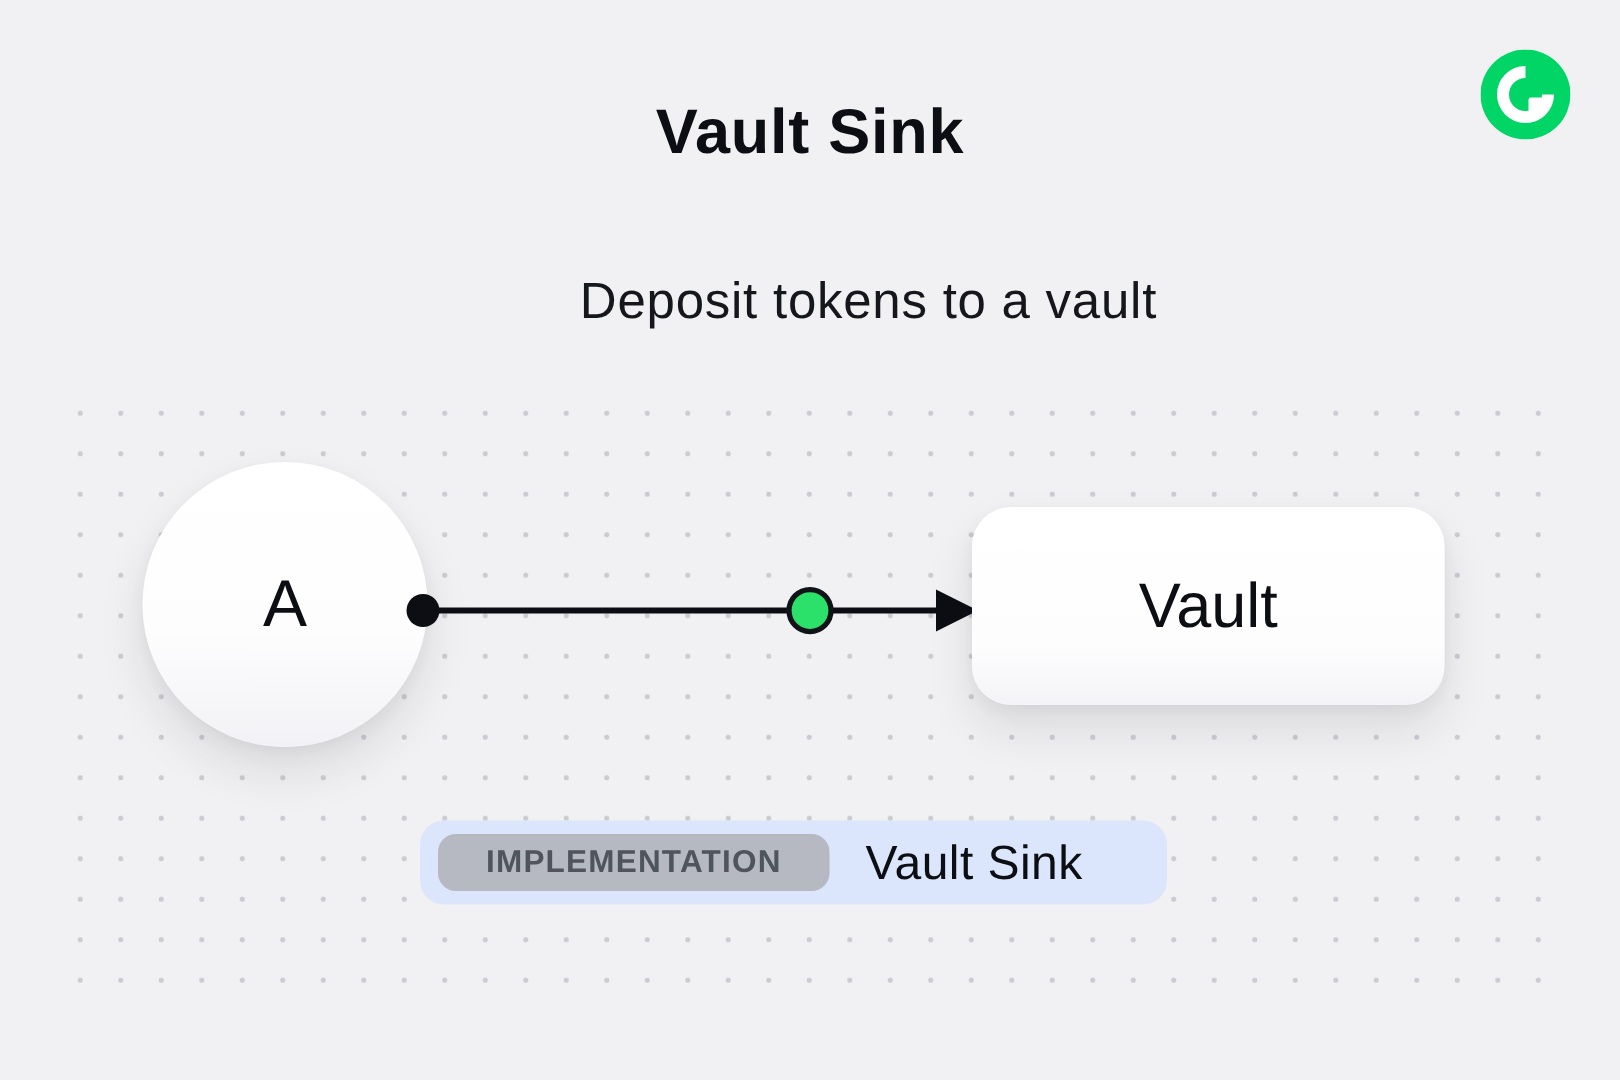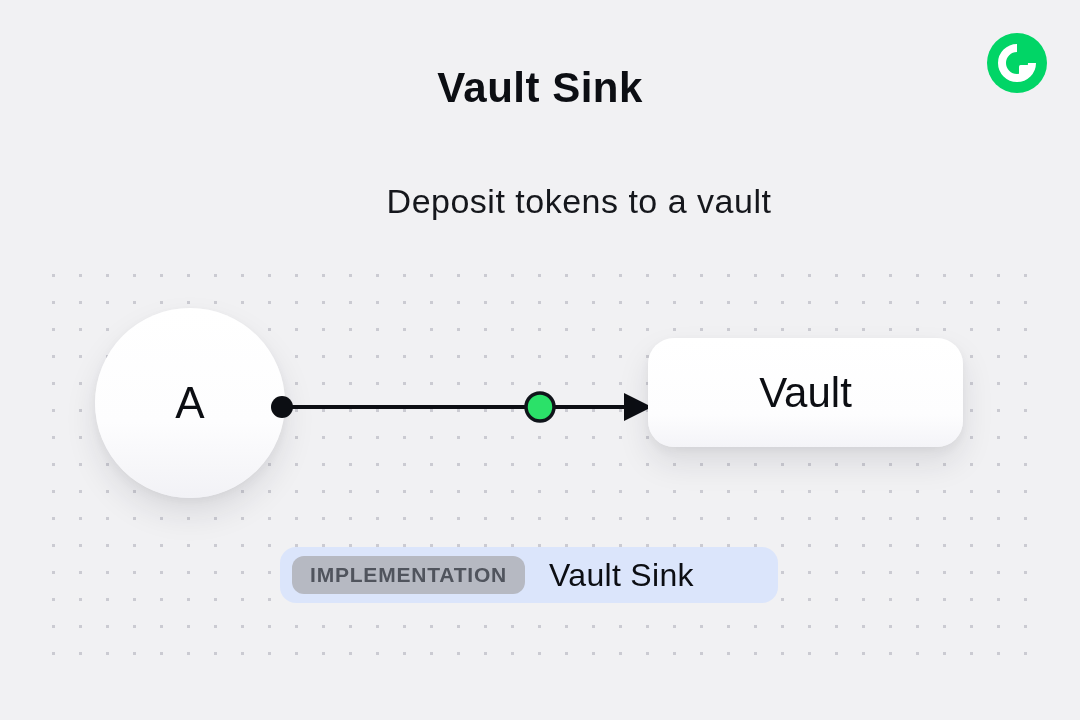--- a/index.html
+++ b/index.html
@@ -35,39 +35,39 @@
   .node-a{
     position:absolute;left:95px;top:308px;width:190px;height:190px;
     border-radius:50%;
     background:linear-gradient(180deg,#ffffff 0%,#fdfdfe 60%,#f2f2f6 100%);
     box-shadow:0 16px 32px rgba(30,33,48,.10),0 4px 10px rgba(30,33,48,.05);
     display:flex;align-items:center;justify-content:center;
   }
   .node-a-label{font-size:44px;font-weight:400;color:#0c0e13;}
   .flow-arrow{position:absolute;left:268px;top:380px;}
   .vault-node{
-    position:absolute;left:648px;top:338px;width:315px;height:109px;
+    position:absolute;left:648px;top:338px;width:315px;height:132px;
     border-radius:26px;
     background:linear-gradient(180deg,#ffffff 0%,#fdfdfe 70%,#f4f4f8 100%);
     box-shadow:0 16px 32px rgba(30,33,48,.10),0 4px 10px rgba(30,33,48,.05);
     display:flex;align-items:center;justify-content:center;
   }
   .vault-label{font-size:42px;font-weight:400;color:#0c0e13;}
   .impl-pill{
     position:absolute;left:280px;top:547px;width:498px;height:56px;
     border-radius:16px;
     background:#dbe5fb;
     display:flex;align-items:center;
     padding-left:12px;box-sizing:border-box;gap:24px;
   }
   .impl-badge{
     background:#b6b9c2;
     color:#50545d;
     border-radius:12px;
-    padding:7px 18px;
+    padding:7px 32px;
     font-size:21px;
     font-weight:700;
     letter-spacing:.8px;
   }
   .impl-label{
     font-size:32px;font-weight:500;color:#0c0e13;letter-spacing:.3px;
   }
 </style>
 </head>
 <body>

